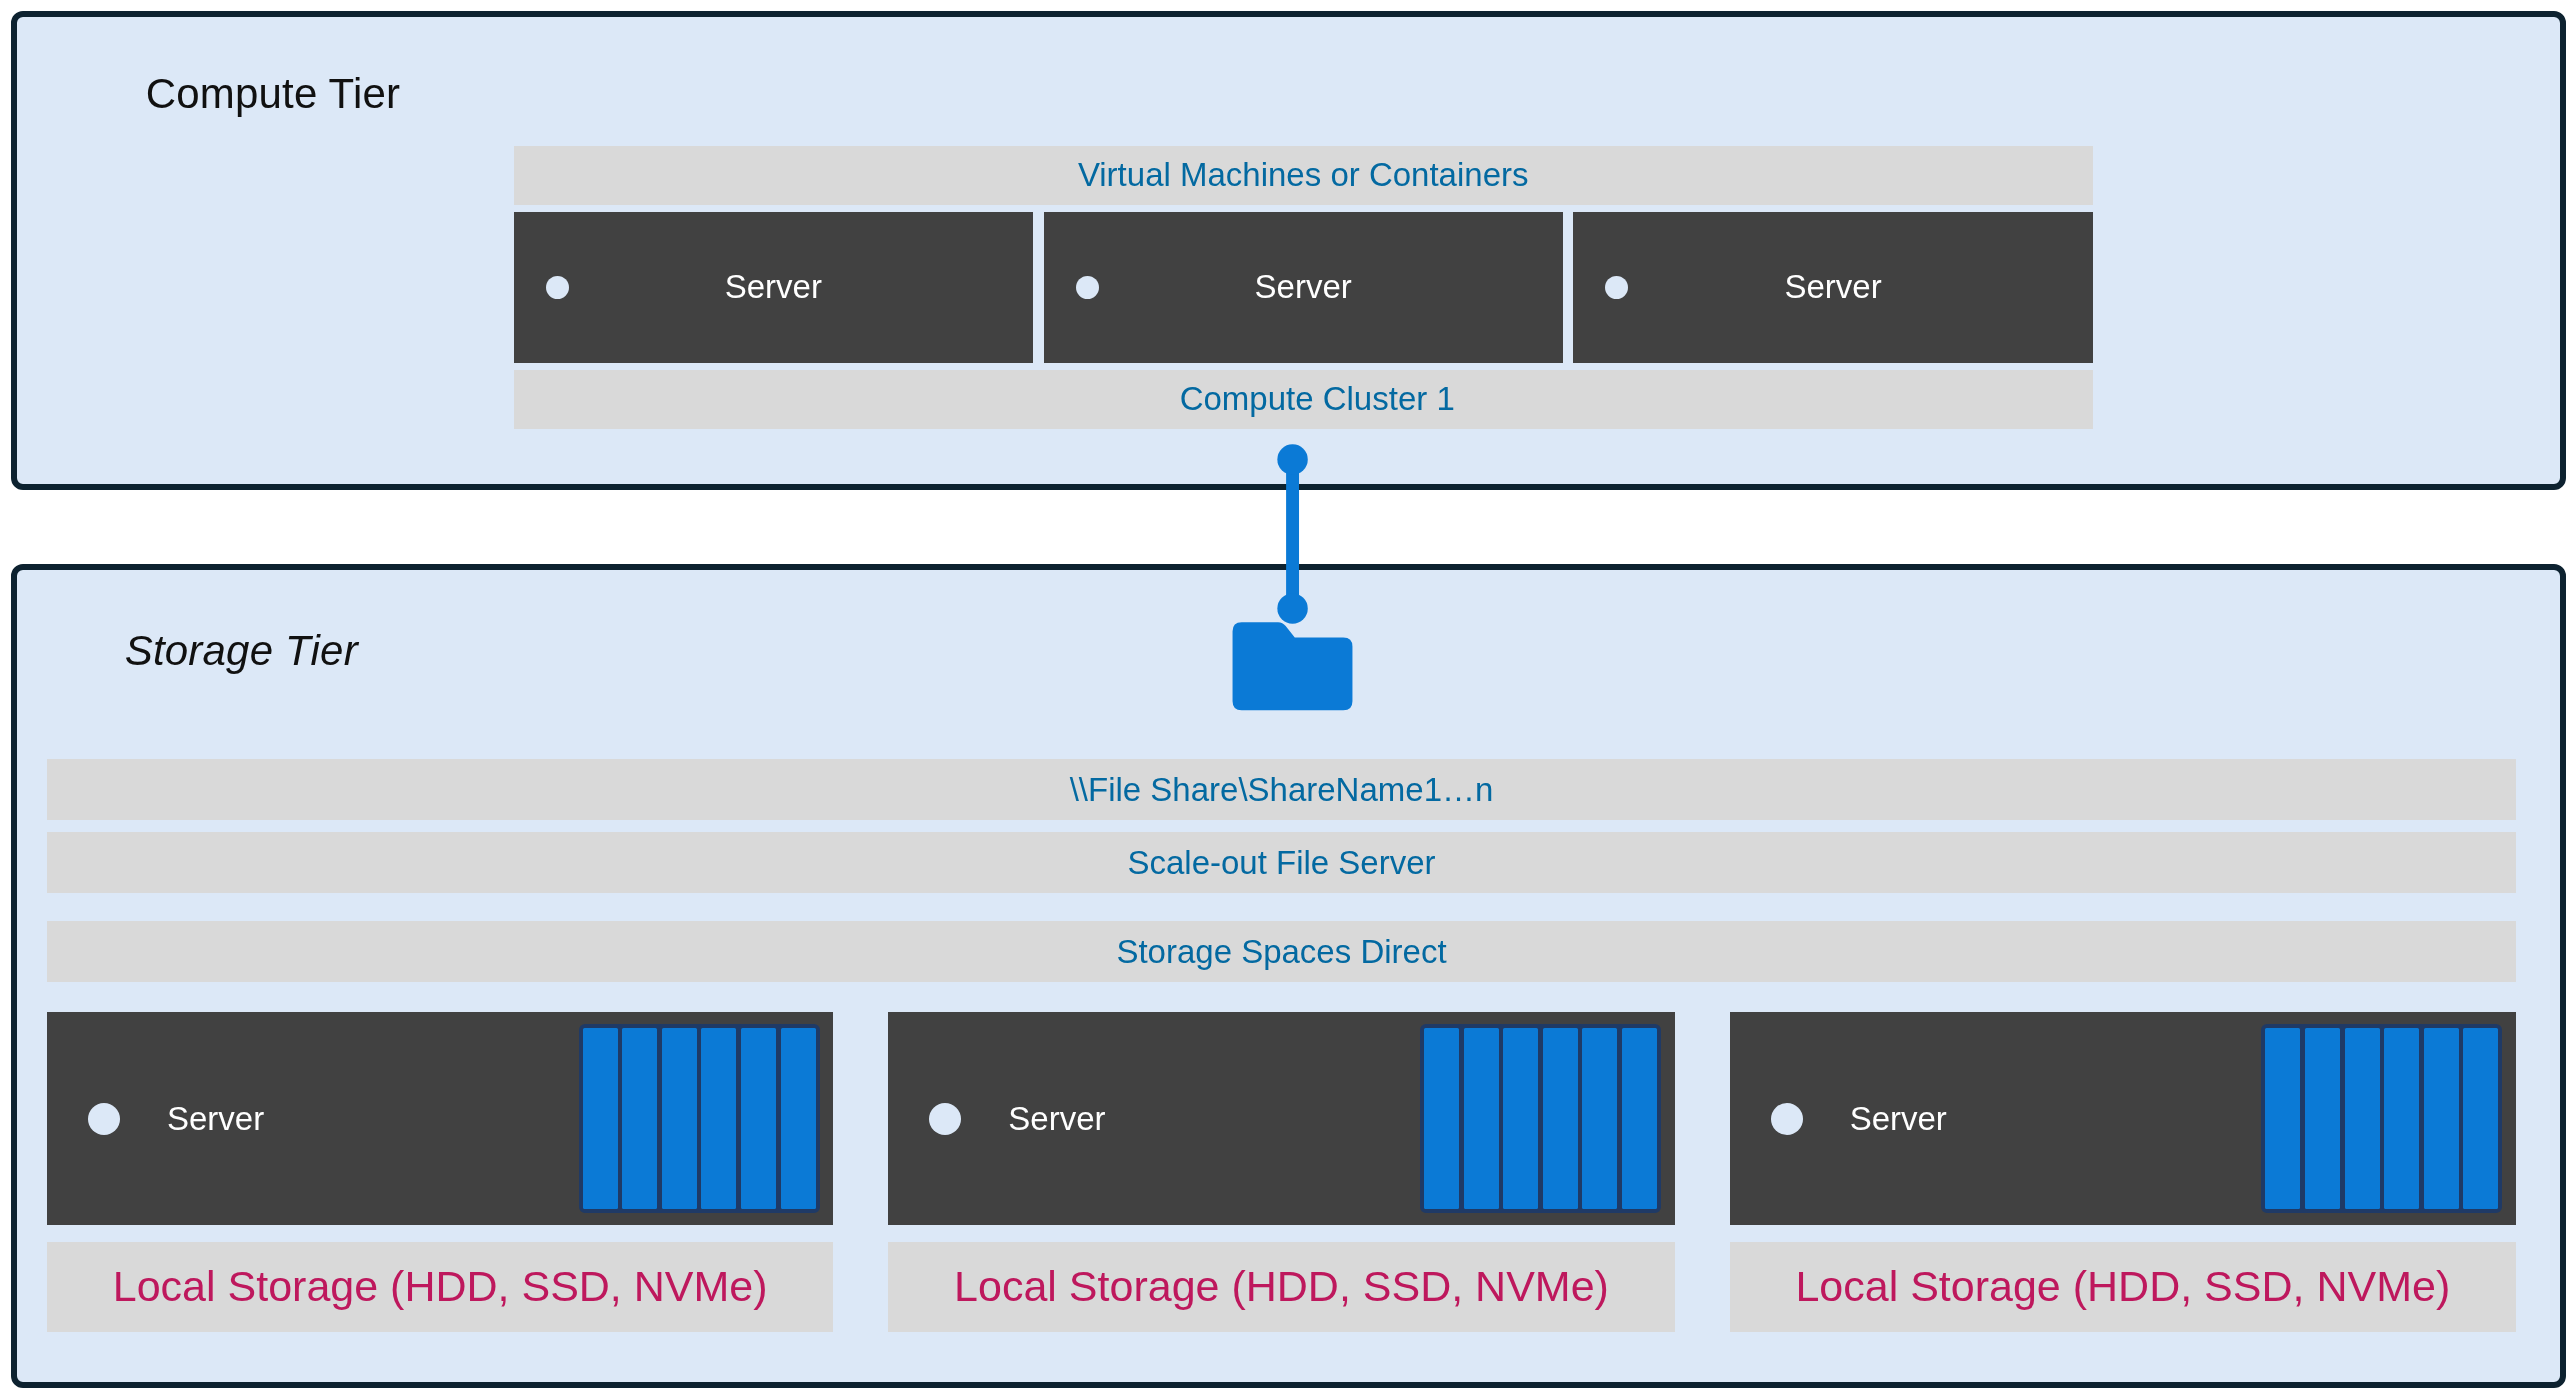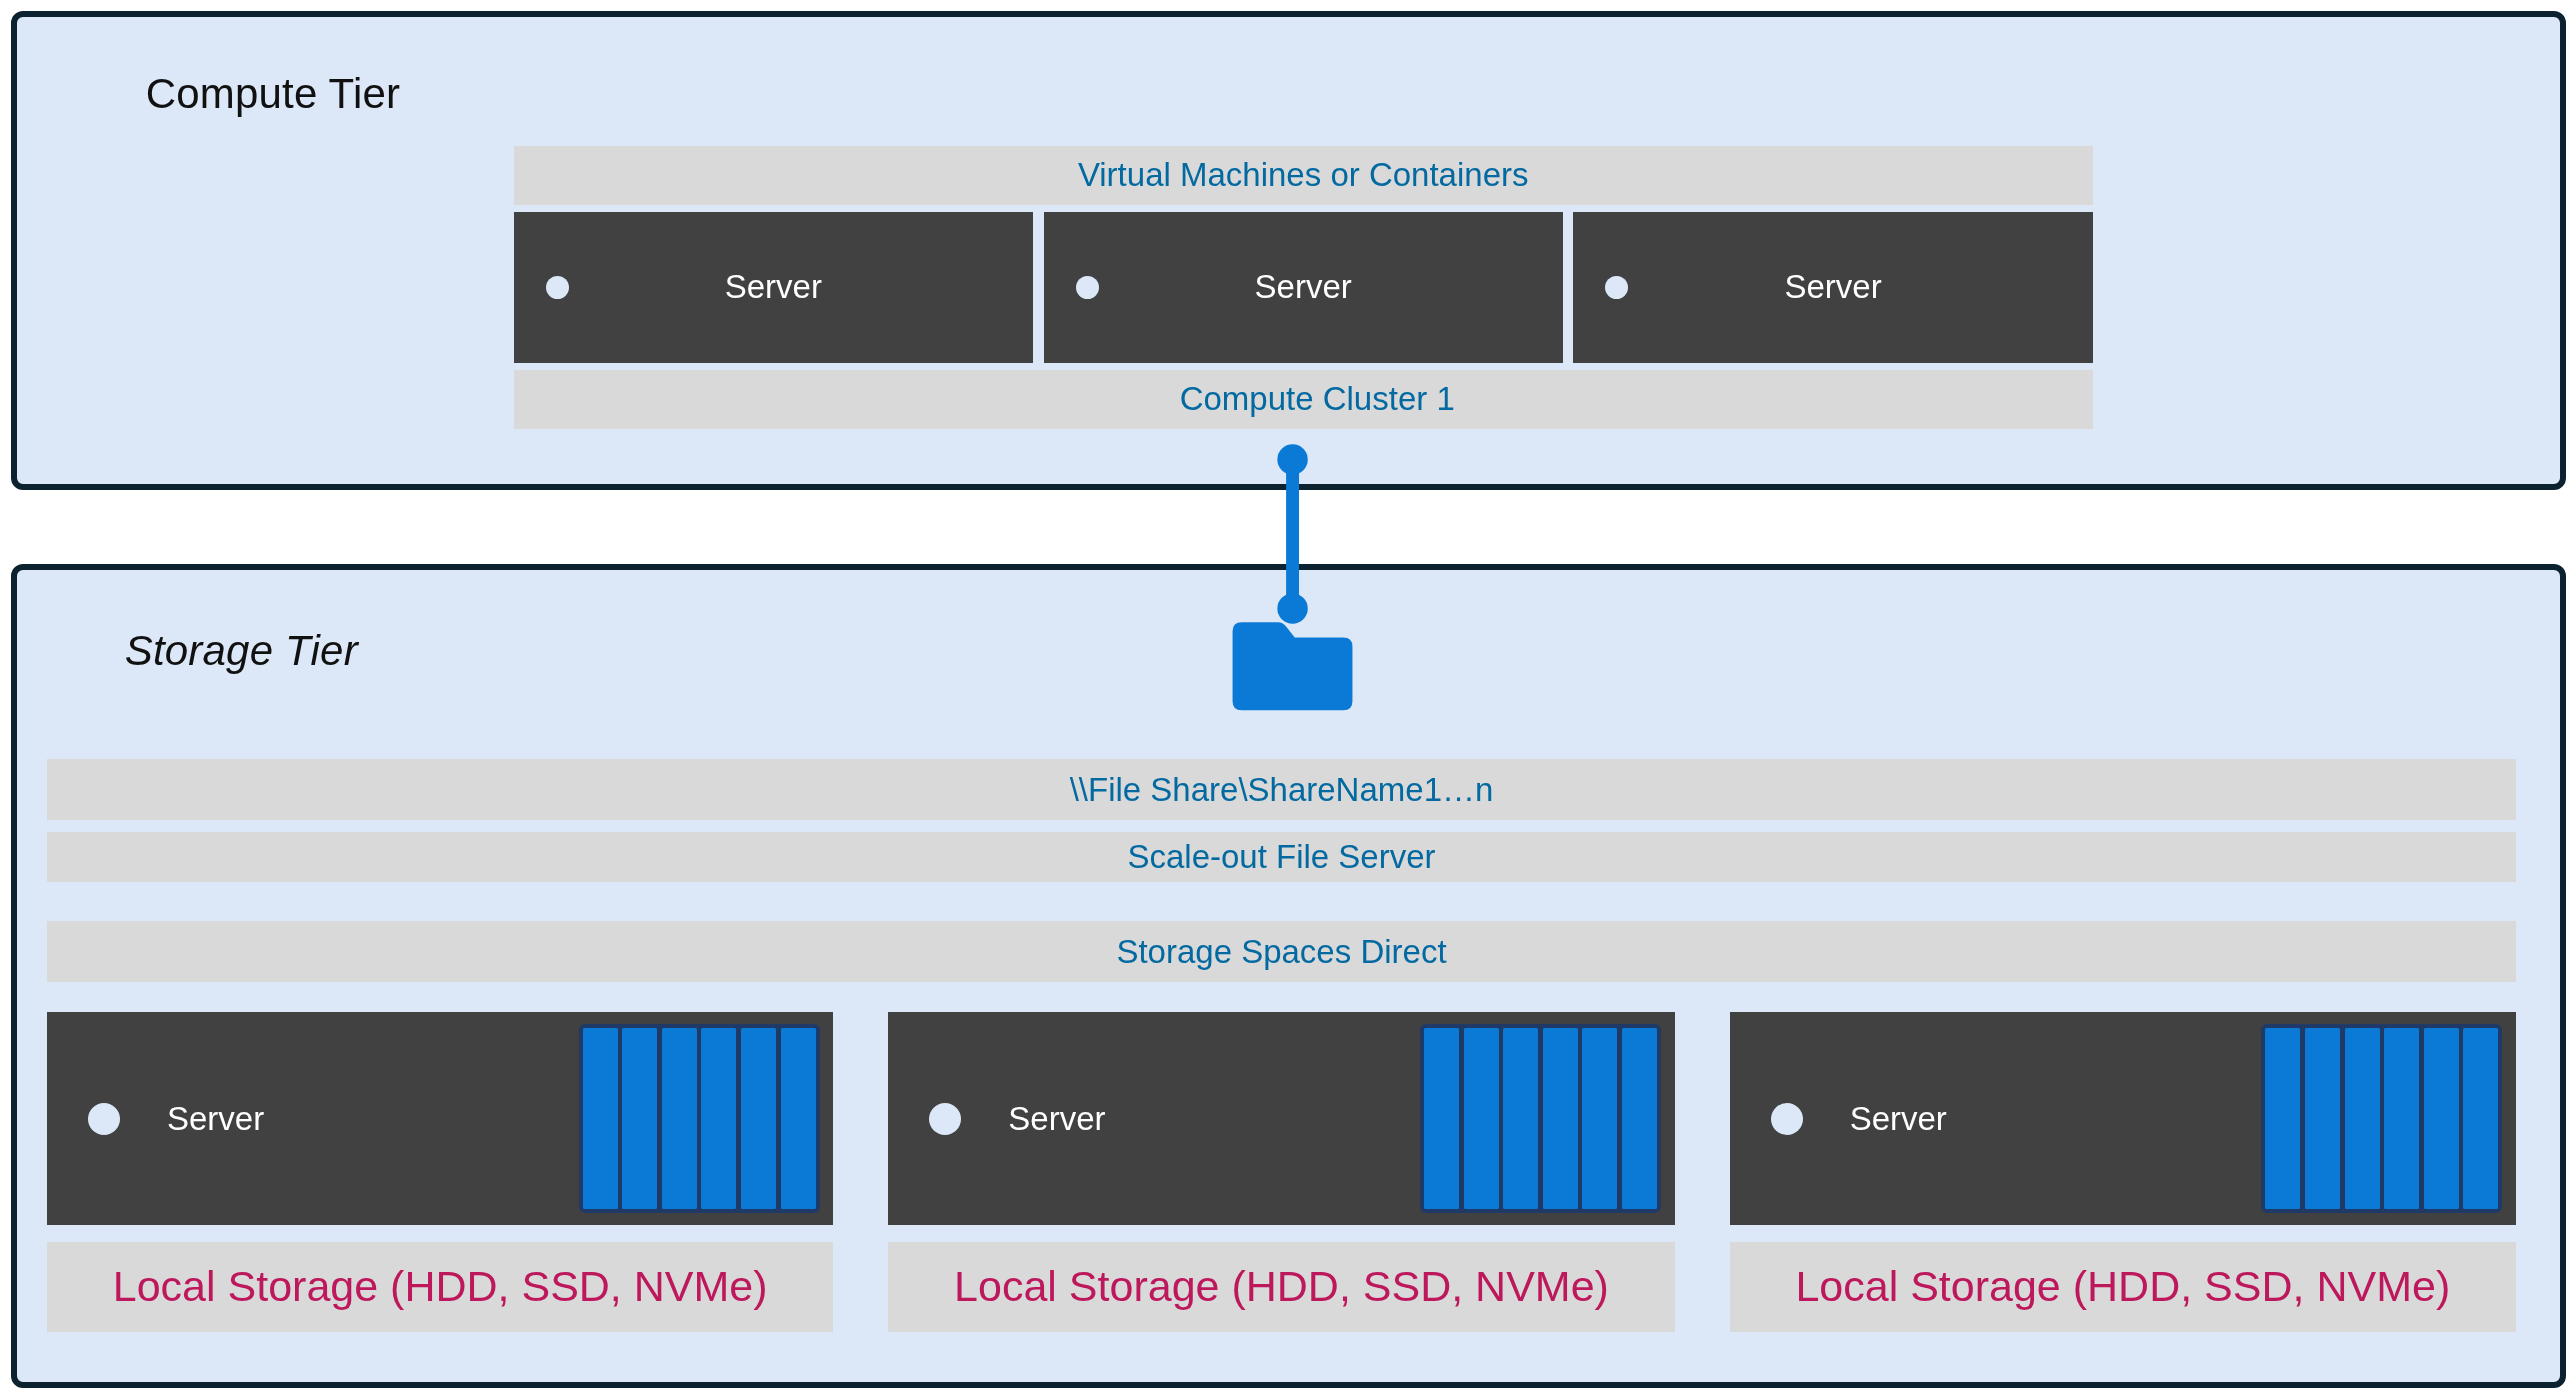--- a/index.html
+++ b/index.html
@@ -123,21 +123,21 @@
   #folder-icon {
     position: absolute;
     left: 1228px;
     top: 616px;
     width: 129px;
     height: 99px;
   }
 
   
   #share-bar     { left: 47px;  top: 743px;  width: 2469px; height: 61px; margin-top: 16px; }
-  #sofs-bar      { left: 47px;  top: 832px; width: 2469px; height: 50px; }
+  #sofs-bar      { left: 47px;  top: 832px; width: 2469px; height: 61px; }
   #s2d-bar       { left: 47px;  top: 921px; width: 2469px; height: 61px; }
 
   
   .storage-columns {
     position: absolute;
     left: 47px;
     top: 1012px;
     width: 2469px;
     height: 320px;
     display: flex;

